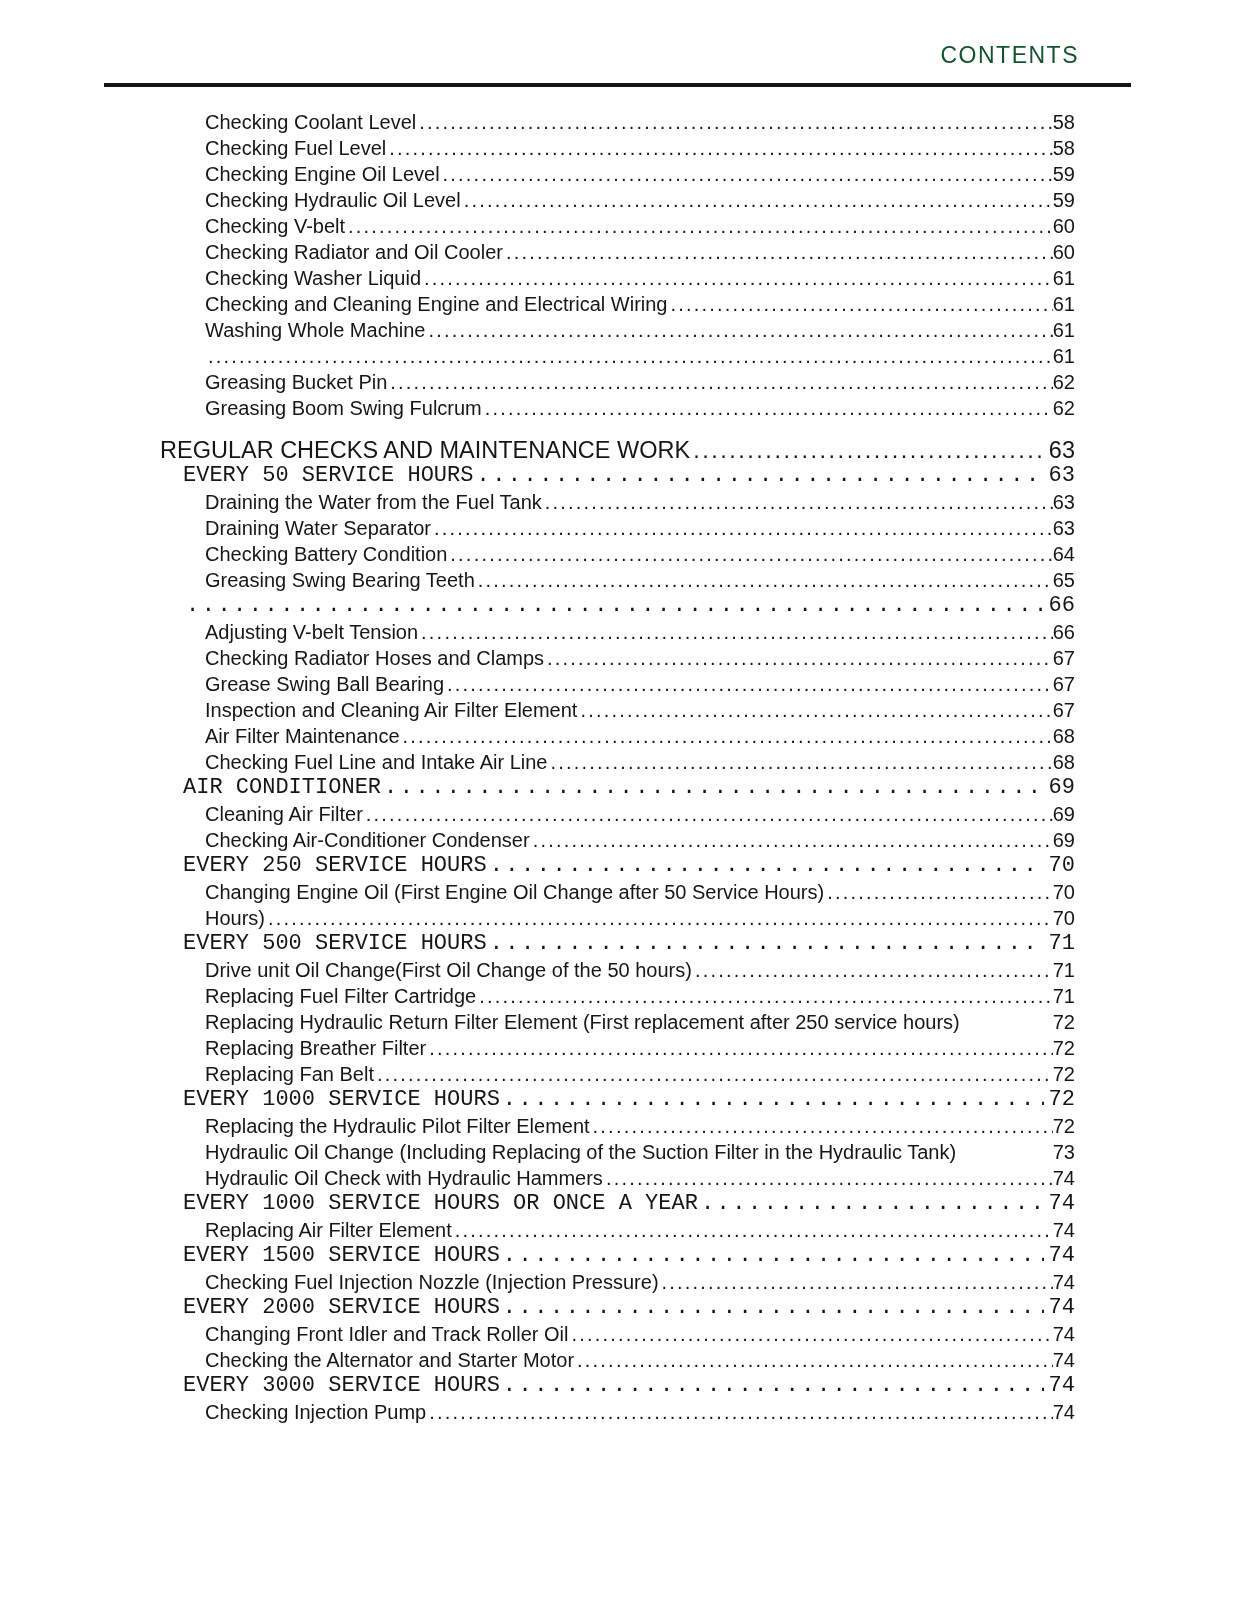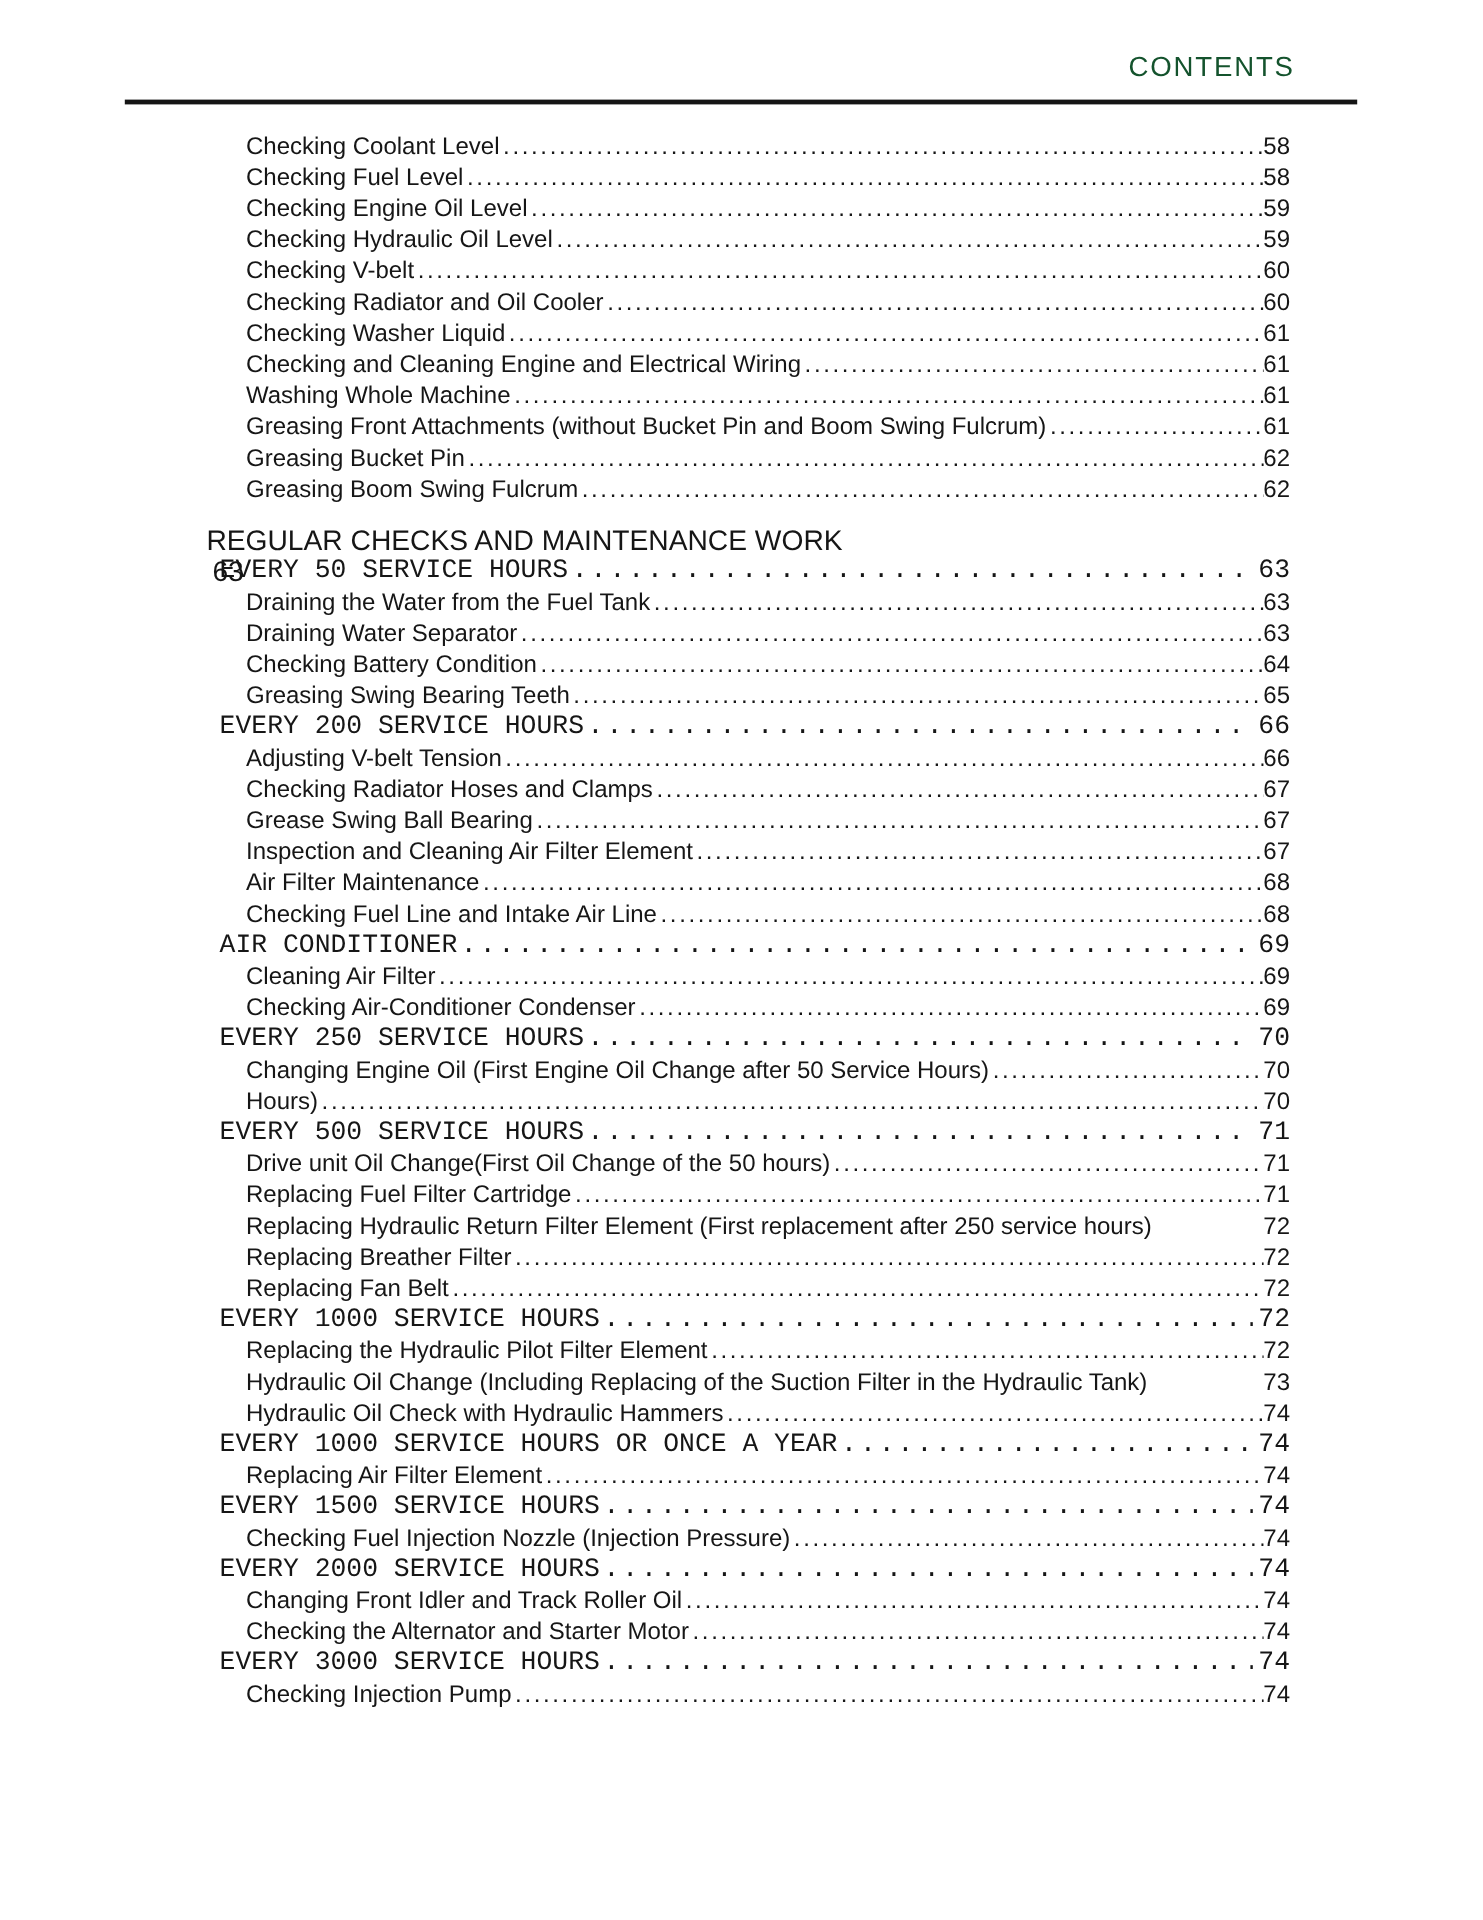--- a/index.html
+++ b/index.html
@@ -12,21 +12,21 @@
     position:absolute;top:42px;right:157px;
     font-size:23px;color:#14532d;letter-spacing:1.5px;
   }
   .rule{
     position:absolute;left:104px;top:83px;width:1027px;height:4px;background:#151515;
   }
   .toc{
     position:absolute;left:160px;top:109px;width:915px;
   }
   .toc-row{display:flex;line-height:26px;height:26px;}
-  .lvl1{font-size:23.5px;margin-left:12px;flex-direction:column;}
+  .lvl1{font-size:23.5px;margin-left:0;}
   .lvl2{font-size:22px;margin-left:23px;font-family:Liberation Mono, monospace;}
   .lvl3{font-size:20px;margin-left:45px;text-align:center;}
   .space-before{margin-top:16px;}
   .txt{white-space:nowrap;flex:0 0 auto;}
   .dots{flex:1 1 auto;min-width:0;overflow:hidden;white-space:nowrap;padding-left:3px;}
   .dots::after{
     content:"..................................................................................................................................................................................................................";
     letter-spacing:2.2px;
   }
   .lvl1 .dots::after,.lvl2 .dots::after{letter-spacing:2.5px;}
@@ -81,21 +81,20 @@
     <span class="txt">Checking and Cleaning Engine and Electrical Wiring</span>
     <span class="dots"></span>
     <span class="num">61</span>
   </div>
     <div class="toc-row lvl3">
     <span class="txt">Washing Whole Machine</span>
     <span class="dots"></span>
     <span class="num">61</span>
   </div>
     <div class="toc-row lvl3">
-    <span class="txt">Greasing Front Attachments (without Bucket Pin and Boom Swing Fulcrum)</span>
     <span class="dots"></span>
     <span class="num">61</span>
   </div>
     <div class="toc-row lvl3">
     <span class="txt">Greasing Bucket Pin</span>
     <span class="dots"></span>
     <span class="num">62</span>
   </div>
     <div class="toc-row lvl3">
     <span class="txt">Greasing Boom Swing Fulcrum</span>
@@ -126,21 +125,20 @@
     <span class="txt">Checking Battery Condition</span>
     <span class="dots"></span>
     <span class="num">64</span>
   </div>
     <div class="toc-row lvl3">
     <span class="txt">Greasing Swing Bearing Teeth</span>
     <span class="dots"></span>
     <span class="num">65</span>
   </div>
     <div class="toc-row lvl2">
-    <span class="txt">EVERY 200 SERVICE HOURS</span>
     <span class="dots"></span>
     <span class="num">66</span>
   </div>
     <div class="toc-row lvl3">
     <span class="txt">Adjusting V-belt Tension</span>
     <span class="dots"></span>
     <span class="num">66</span>
   </div>
     <div class="toc-row lvl3">
     <span class="txt">Checking Radiator Hoses and Clamps</span>

